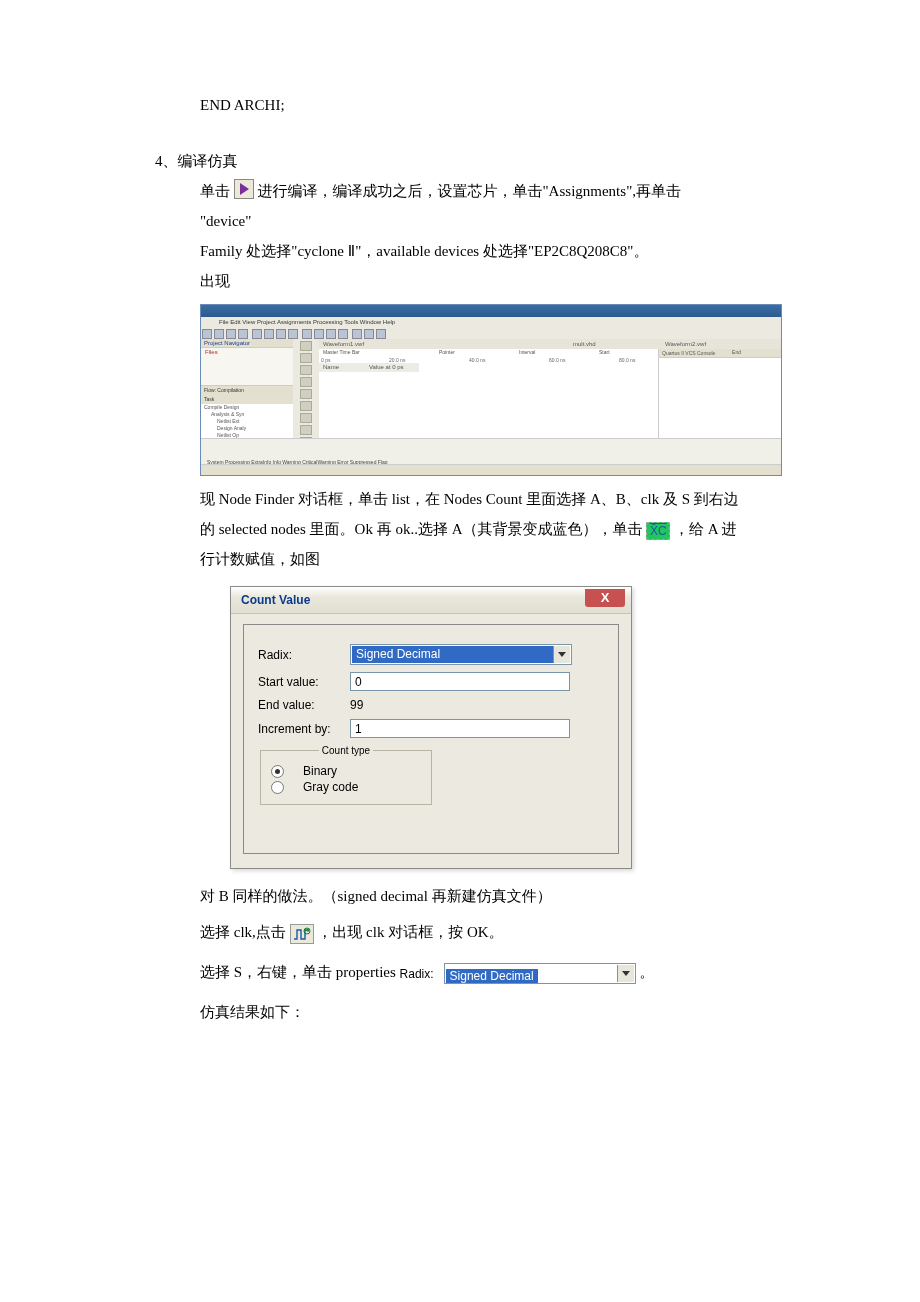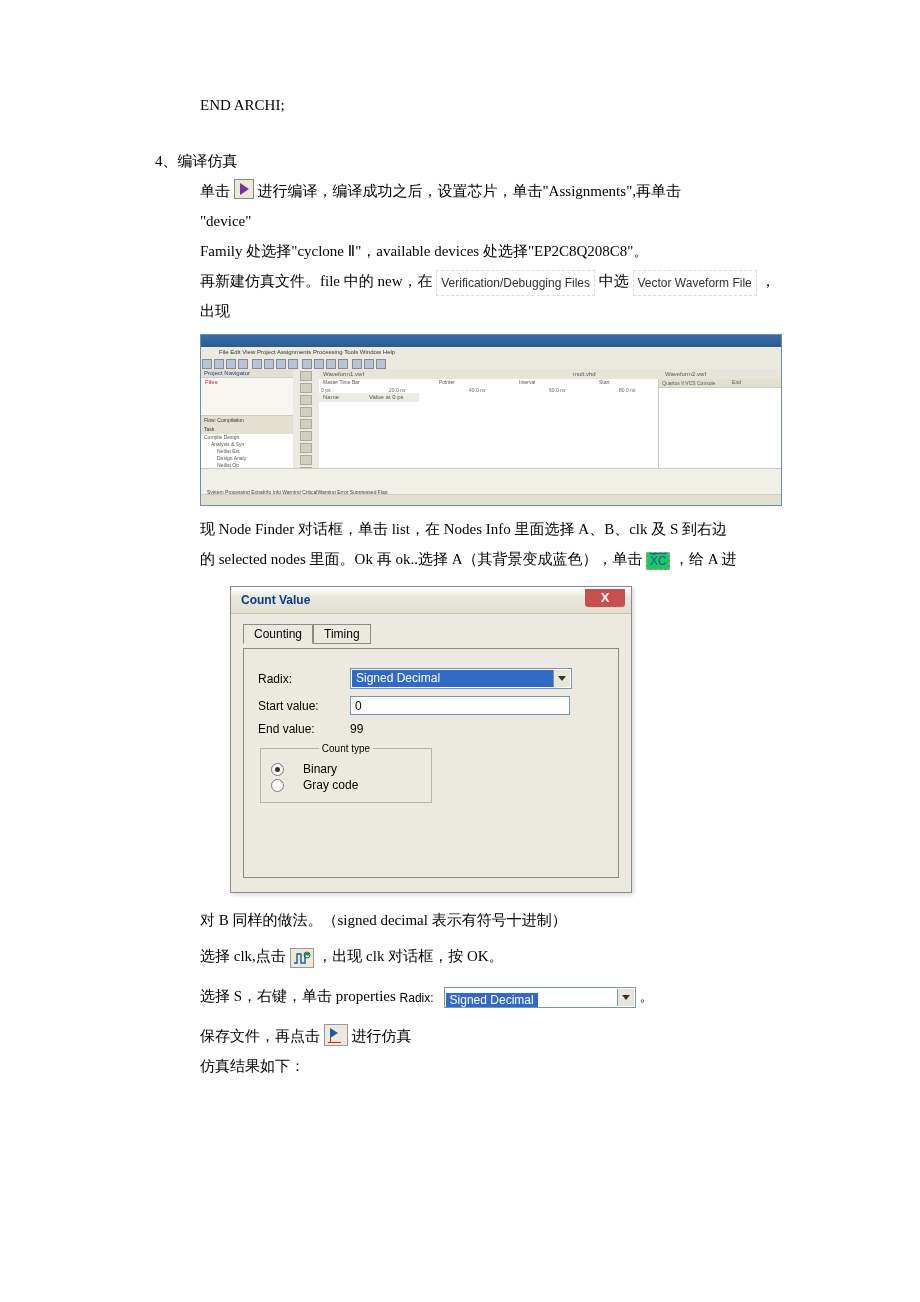--- a/index.html
+++ b/index.html
@@ -259,27 +259,20 @@
   <div class="indent0 line">4、编译仿真</div>
 
   <div class="indent1 line">
     <span>单击</span>
     <span class="inline-icon play-btn"></span>
     <span> 进行编译，编译成功之后，设置芯片，单击"Assignments",再单击</span>
   </div>
   <div class="indent1 line">"device"</div>
   <div class="indent1 line">Family 处选择"cyclone Ⅱ"，available devices 处选择"EP2C8Q208C8"。</div>
 
-  <div class="indent1 line">
-    <span>再新建仿真文件。file 中的 new，在 </span>
-    <span class="small-text-img">Verification/Debugging Files</span>
-    <span> 中选 </span>
-    <span class="small-text-img">Vector Waveform File</span>
-    <span> ，</span>
-  </div>
   <div class="indent1 line">出现</div>
 
   <div class="screenshot-quartus">
     <div class="q-menubar">File  Edit  View  Project  Assignments  Processing  Tools  Window  Help</div>
     <div class="q-toolbar">
       <span class="ticon"></span><span class="ticon"></span><span class="ticon"></span><span class="ticon"></span>
       <span class="ticon"></span><span class="ticon"></span><span class="ticon"></span><span class="ticon"></span>
       <span class="ticon"></span><span class="ticon"></span><span class="ticon"></span><span class="ticon"></span>
       <span class="ticon"></span><span class="ticon"></span><span class="ticon"></span>
     </div>
@@ -333,68 +326,70 @@
     <div class="q-rightpanel">
       <div style="background:#e4e0d0;font-size:5px;padding:1px 3px;border-bottom:1px solid #ccc">Quartus II VCS Console</div>
       <div style="position:absolute;top:0;right:40px;font-size:5px;color:#555">End</div>
     </div>
     <div class="q-bottom">
       <div class="q-bottom-tabs">System  Processing  ExtraInfo  Info  Warning  CriticalWarning  Error  Suppressed  Flag</div>
     </div>
     <div class="q-status"></div>
   </div>
 
-  <div class="indent1 line">现 Node Finder 对话框，单击 list，在 Nodes Info 里面选择 A、B、clk 及 S 到右边</div>
+  <div class="indent1 line">现 Node Finder 对话框，单击 list，在 Nodes Count 里面选择 A、B、clk 及 S 到右边</div>
   <div class="indent1 line">
     <span>的 selected nodes 里面。Ok 再 ok..选择 A（其背景变成蓝色），单击 </span>
     <span class="xc-icon">X̄C</span>
     <span>，给 A 进</span>
   </div>
+  <div class="indent1 line">行计数赋值，如图</div>
 
   <div class="count-dialog">
     <div class="cd-title">
       <span>Count Value</span>
       <span class="cd-close">X</span>
     </div>
     <div class="cd-body">
-      <div class="cd-tabs">
-        <span class="cd-tab active">Counting</span><span class="cd-tab">Timing</span>
-      </div>
       <div class="cd-panel">
         <div class="cd-row">
           <span class="cd-label">Radix:</span>
           <div class="cd-select">
             <div class="cd-select-inner">Signed Decimal</div>
             <div class="cd-select-btn"></div>
           </div>
         </div>
         <div class="cd-row">
           <span class="cd-label">Start value:</span>
           <input class="cd-input" style="width: 210px;" value="0">
         </div>
         <div class="cd-row">
           <span class="cd-label">End value:</span>
           <span>99</span>
         </div>
+        <div class="cd-row">
+          <span class="cd-label">Increment by:</span>
+          <input class="cd-input" style="width: 210px;" value="1">
+        </div>
         <fieldset class="cd-fieldset">
           <legend>Count type</legend>
           <div class="cd-radio">
             <span class="dot checked"></span>
             <span>Binary</span>
           </div>
           <div class="cd-radio">
             <span class="dot"></span>
             <span>Gray code</span>
           </div>
         </fieldset>
       </div>
     </div>
   </div>
 
-  <div class="indent1 line">对 B 同样的做法。（signed decimal 表示有符号十进制）</div>
+  <div class="indent1 line">对 B 同样的做法。（signed decimal 再新建仿真文件）</div>
 
   <div style="height:6px"></div>
 
   <div class="indent1 line">
     <span>选择 clk,点击 </span>
     <span class="clk-icon">
       <svg width="18" height="14" viewBox="0 0 18 14">
         <polyline points="1,12 4,12 4,3 8,3 8,12 12,12 12,3 16,3" fill="none" stroke="#1a5aa8" stroke-width="1.4"></polyline>
         <circle cx="14" cy="4" r="3" fill="none" stroke="#0a7d2f" stroke-width="1"></circle>
         <line x1="14" y1="4" x2="14" y2="2" stroke="#0a7d2f"></line>
@@ -413,20 +408,15 @@
       <span class="sel">
         <span class="sel-inner">Signed Decimal</span>
         <span class="sel-btn"></span>
       </span>
     </span>
     <span>。</span>
   </div>
 
   <div style="height:10px"></div>
 
-  <div class="indent1 line">
-    <span>保存文件，再点击</span>
-    <span class="sim-icon"></span>
-    <span>进行仿真</span>
-  </div>
   <div class="indent1 line">仿真结果如下：</div>
 
 </div>
 
 </body></html>

